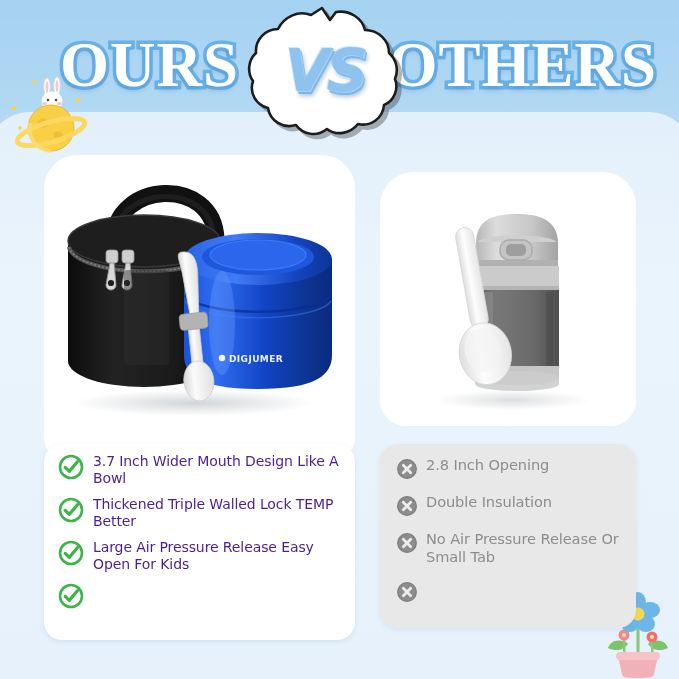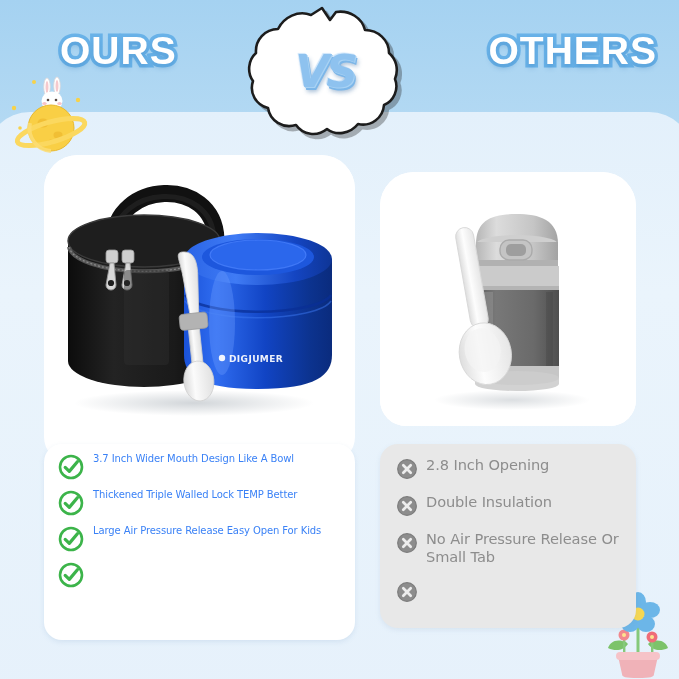--- a/index.html
+++ b/index.html
@@ -36,23 +36,23 @@
     position: absolute;
     left: 0;
     top: 0;
     width: 679px;
     height: 130px;
   }
 
   .head-word {
     position: absolute;
     top: 29px;
-    font-family: Liberation Sans, sans-serif;
+    font-family: Liberation Serif, serif;
     font-weight: 700;
-    font-size: 39px;
+    font-size: 63px;
     letter-spacing: 1px;
     color: #ffffff;
     -webkit-text-stroke: 7px #69b2e8;
     paint-order: stroke fill;
     text-shadow: 0 4px 5px rgba(60,130,190,0.35);
     white-space: nowrap;
   }
   .head-word.ours  { left: 60px; }
   .head-word.other { right: 22px; }
 
@@ -66,21 +66,21 @@
   }
   .vs-badge svg { position: absolute; left: 0; top: 0; }
   .vs-text {
     position: absolute;
     left: 0; top: 0;
     width: 158px; height: 136px;
     display: flex; align-items: center; justify-content: center;
     font-family: "DejaVu Sans", sans-serif;
     font-weight: 700;
     font-style: italic;
-    font-size: 44px;
+    font-size: 58px;
     letter-spacing: -3px;
     color: #8ec2ef;
     text-shadow:
        1px 1px 0 #a8d2f4,
        2px 3px 0 #7cb6e8,
        3px 5px 4px rgba(70,120,170,0.45),
       -1px -1px 1px #cfe6fb;
     padding-left: 4px;
     padding-bottom: 6px;
   }
@@ -137,23 +137,23 @@
     flex: 0 0 auto;
     width: 26px;
     height: 26px;
     margin-right: 9px;
     margin-top: 1px;
   }
   .feat-card.right .feat-icon { width: 22px; height: 22px; margin-top: 2px; margin-right: 8px; }
 
   .feat-text {
     font-family: "DejaVu Sans", sans-serif;
-    font-size: 10px;
+    font-size: 14px;
     line-height: 1.22;
-    color: #3b82f6;
+    color: #4c1d95;
     letter-spacing: -0.1px;
   }
   .feat-card.right .feat-text {
     font-size: 14.6px;
     color: #8d8d8d;
     line-height: 1.22;
   }
 </style>
 </head>
 <body>

